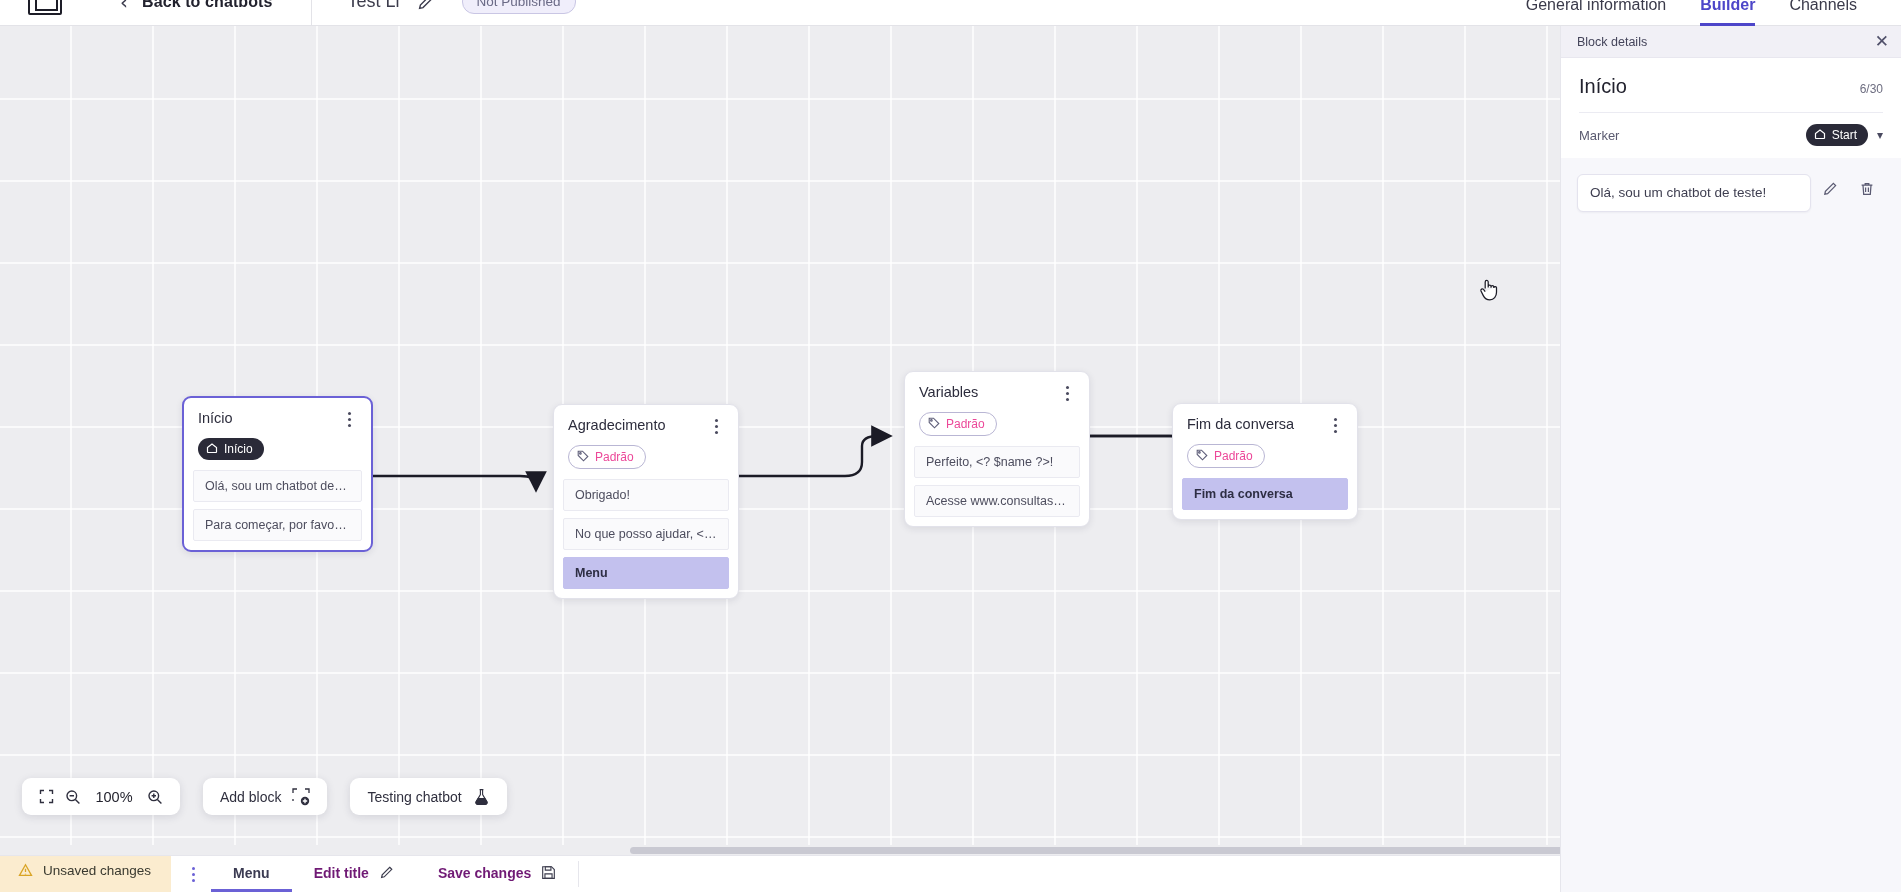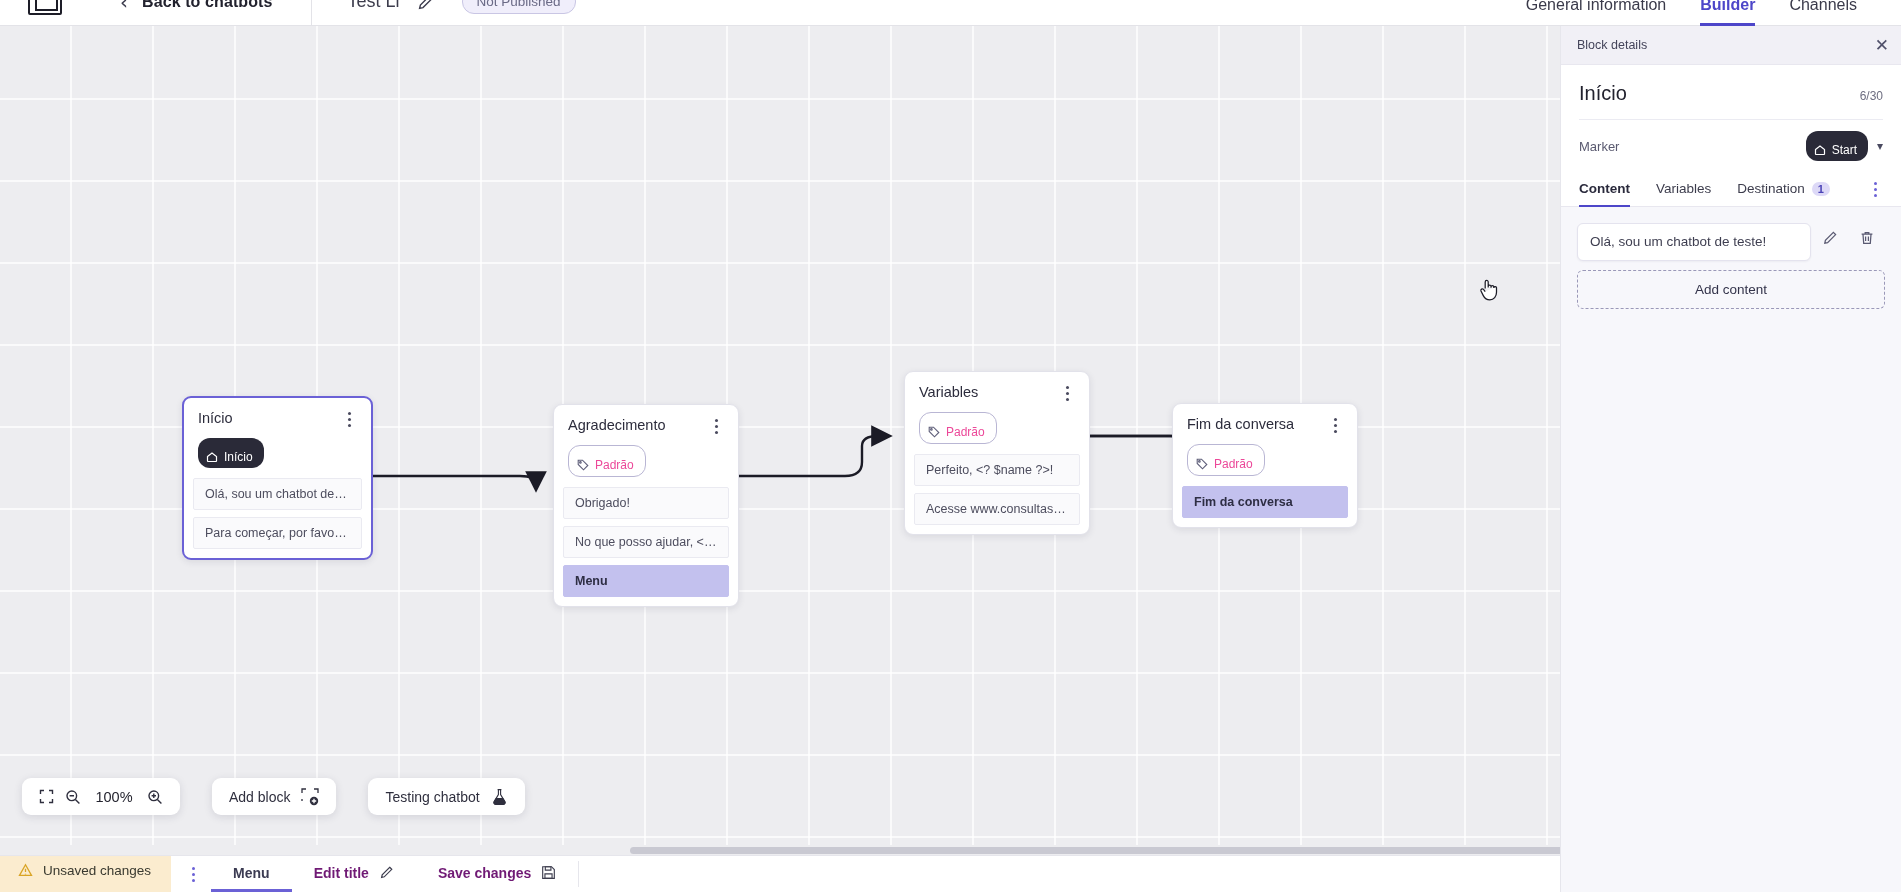--- a/index.html
+++ b/index.html
@@ -94,37 +94,37 @@
     overflow: hidden;
   }
   .node.selected { border: 2px solid #6b61d6; }
   .node-head { padding: 12px 14px 10px 14px; }
   .node-title-row { display: flex; align-items: flex-start; justify-content: space-between; }
   .node-title { font-size: 14.5px; color: #2c2c3c; font-weight: 400; }
   .kebab { width: 16px; height: 18px; display: flex; flex-direction: column;
            align-items: center; justify-content: center; gap: 3px; flex: none; }
   .kebab i { width: 3px; height: 3px; border-radius: 50%; background: #4a4a5e; display: block; }
   .chip {
-    display: inline-flex; align-items: center; gap: 6px; margin-top: 10px;
-    padding: 12px 11px 4px 8px; border-radius: 12px; font-size: 12px;
+    display: inline-flex; align-items: flex-start; gap: 6px; margin-top: 10px;
+    padding: 4px 11px 4px 8px; border-radius: 12px; font-size: 12px;
   }
   .chip.start { background: #2a2a38; color: #fff; }
   .chip.default { background: #fff; color: #ec4899; border: 1px solid #b9b6d4; }
   .node-body { padding: 0 9px 9px 9px; display: flex; flex-direction: column; gap: 7px; }
   .msg {
     background: #fafafc; border: 1px solid #eaeaf1; border-radius: 2px;
     padding: 8px 11px; font-size: 12.5px; color: #4d4d5e;
     white-space: nowrap; overflow: hidden; text-overflow: ellipsis;
   }
   .msg.menu {
     background: #c3c1ee; border-color: #c3c1ee; color: #2e2e44; font-weight: 700;
   }
 
   
-  .fl-toolbar { position: absolute; left: 22px; bottom: 40px; display: flex; gap: 32px; z-index: 6; }
+  .fl-toolbar { position: absolute; left: 22px; bottom: 40px; display: flex; gap: 23px; z-index: 6; }
   .fl-pill {
     background: #fff; border-radius: 9px; box-shadow: 0 2px 8px rgba(40,40,70,.13);
     height: 37px; display: flex; align-items: center; gap: 11px; padding: 0 17px;
     font-size: 14px; color: #2f2f3e;
   }
   .zoom-val { font-size: 14.5px; color: #24242f; min-width: 44px; text-align: center; }
 
   
   .statusbar {
     position: absolute; left: 0; bottom: 0; width: 1560px; height: 37px;
@@ -143,21 +143,21 @@
   }
   .sb-item.active { color: #3b3b52; font-weight: 700; border-bottom-color: #6b61d6; }
   .sb-sep { width: 1px; background: #e6e6ec; margin: 5px 0; }
 
   
   .panel {
     position: absolute; right: 0; top: 26px; width: 341px; height: 866px;
     background: #f7f7fb; border-left: 1px solid #e6e6ec;
   }
   .panel-head {
-    height: 39px; background: #f1f0f6; border-bottom: 1px solid #e8e7ef;
+    height: 32px; background: #f1f0f6; border-bottom: 1px solid #e8e7ef;
     display: flex; align-items: center; justify-content: space-between;
     padding: 0 12px 0 16px;
   }
   .panel-head-title { font-size: 12.5px; color: #44445a; }
   .panel-x { font-size: 17px; color: #50506a; line-height: 1; cursor: pointer;
              font-family: "DejaVu Sans", sans-serif; }
   .panel-top { background: #fff; padding: 0 18px; }
   .panel-title-row {
     display: flex; align-items: baseline; justify-content: space-between;
     padding: 17px 0 14px 0; border-bottom: 1px solid #ebebf2;
@@ -439,56 +439,36 @@
             <svg width="12" height="12" viewBox="0 0 12 12" fill="none" stroke="#fff" stroke-width="1.2">
               <path d="M1.5 5.5L6 2l4.5 3.5V10a.5.5 0 01-.5.5H2a.5.5 0 01-.5-.5z"></path>
             </svg>
             <span>Start</span>
           </span>
           <span class="caret">▾</span>
         </div>
       </div>
     </div>
 
-    <div class="panel-tabs">
-      <div class="ptab active">
-        <span>Content</span>
-      </div>
-      <div class="ptab">
-        <span>Variables</span>
-      </div>
-      <div class="ptab">
-        <span>Destination</span>
-        <span class="dest-badge">1</span>
-      </div>
-      <div class="ptab-kebab">
-        <span class="kebab">
-            <i></i>
-            <i></i>
-            <i></i>
-          </span>
-      </div>
-    </div>
 
     <div class="panel-body">
       <div class="content-row">
         <div class="content-box">Olá, sou um chatbot de teste!</div>
         <div class="row-act">
           <svg width="16" height="16" viewBox="0 0 16 16" fill="none" stroke="#5a5a72" stroke-width="1.25">
             <path d="M11.4 2.4l2.2 2.2L5.6 12.6 2.8 13.2l.6-2.8z"></path>
           </svg>
         </div>
         <div class="row-act">
           <svg width="16" height="16" viewBox="0 0 16 16" fill="none" stroke="#5a5a72" stroke-width="1.25">
             <path d="M2.6 4.2h10.8M6.2 4.2V2.6h3.6v1.6M4 4.2l.7 9.2h6.6l.7-9.2M6.6 6.6v4.4M9.4 6.6v4.4"></path>
           </svg>
         </div>
       </div>
 
-      <div class="add-content">Add content</div>
     </div>
   </div>
 
   <div class="cursor-hand">
     <svg width="22" height="27" viewBox="0 0 22 27">
       <path d="M7.2 11.5V4.9a1.5 1.5 0 013 0v5.6m0-1.1a1.4 1.4 0 012.8 0v1.3m0-.7a1.4 1.4 0 012.8 0v1.1m0-.4a1.4 1.4 0 012.7 0v4.6c0 4.3-2.6 7.6-6.6 7.6-3.6 0-5.3-1.7-6.6-4.3l-2.3-4.6a1.5 1.5 0 012.5-1.6l1.7 2.2" fill="#fff" stroke="#1b1b26" stroke-width="1.25" stroke-linejoin="round"></path>
     </svg>
   </div>
 
 </div>

